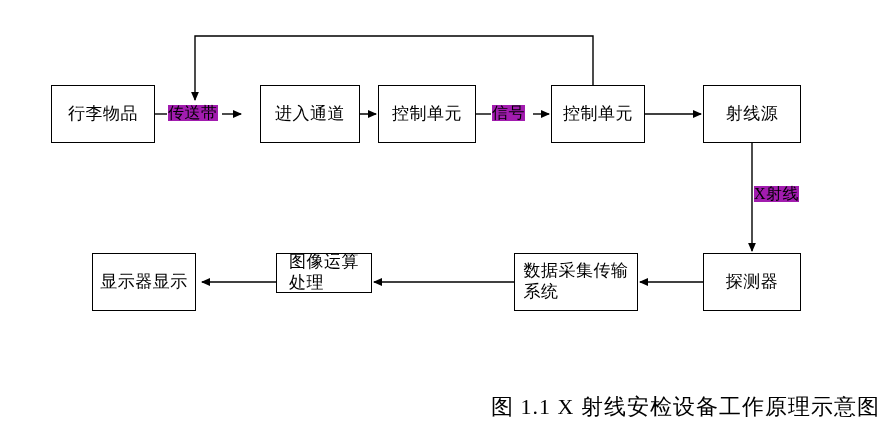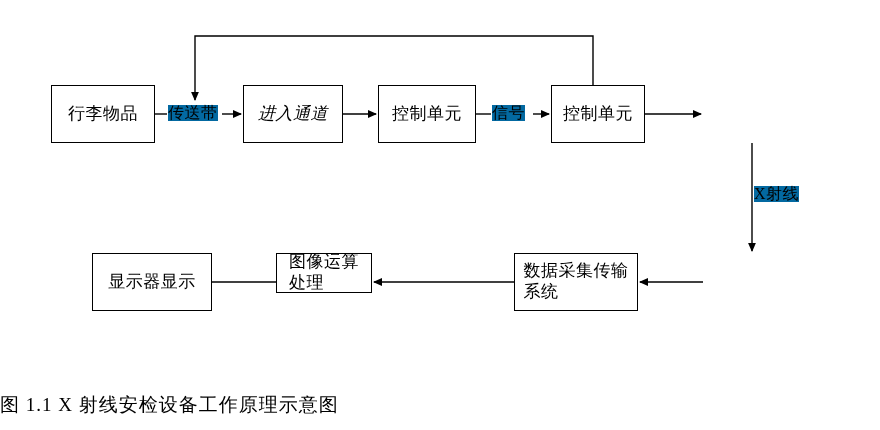--- a/index.html
+++ b/index.html
@@ -40,35 +40,35 @@
     justify-content: center;
     text-align: left;
     line-height: 1.22;
     font-size: 17px;
     letter-spacing: 0.5px;
     white-space: pre-line;
     font-family: "Liberation Serif", "DejaVu Serif", serif;
   }
   .edge-label {
     position: absolute;
-    background: #0369a1;
+    background: #a21caf;
     font-size: 16px;
     letter-spacing: 0.5px;
     line-height: 1;
     white-space: nowrap;
     font-family: "Liberation Serif", "DejaVu Serif", serif;
     color: #000000;
   }
   .caption {
     position: absolute;
     left: 0;
     top: 392px;
     width: 880px;
-    text-align: left;
-    font-size: 19px;
+    text-align: right;
+    font-size: 22px;
     letter-spacing: 1px;
     font-family: "Liberation Serif", "DejaVu Serif", serif;
     color: #000000;
   }
 </style>
 </head>
 <body>
 
 <div id="diagram-root">
 
@@ -99,27 +99,29 @@
 
       <line x1="703" y1="282" x2="640" y2="282" marker-end="url(#arrow)"></line>
 
       <line x1="514" y1="282" x2="374" y2="282" marker-end="url(#arrow)"></line>
 
       <line x1="276" y1="282" x2="202" y2="282" marker-end="url(#arrow)"></line>
     </g>
   </svg>
 
   <div class="node" style="left: 51px; top: 85px; width: 104px; height: 58px;">行李物品</div>
-  <div class="node" style="left: 243px; top: 85px; width: 100px; height: 58px; font-style: italic;">进入通道</div>
+  <div class="node" style="left: 260px; top: 85px; width: 100px; height: 58px;">进入通道</div>
   <div class="node" style="left: 378px; top: 85px; width: 98px; height: 58px;">控制单元</div>
   <div class="node" style="left: 551px; top: 85px; width: 94px; height: 58px;">控制单元</div>
+  <div class="node" style="left: 703px; top: 85px; width: 98px; height: 58px;">射线源</div>
+  <div class="node" style="left: 703px; top: 253px; width: 98px; height: 58px;">探测器</div>
   <div class="node" style="left: 514px; top: 253px; width: 124px; height: 58px;">数据采集传输
 系统</div>
   <div class="node" style="left: 276px; top: 253px; width: 96px; height: 40px;">图像运算
 处理</div>
-  <div class="node" style="left: 92px; top: 253px; width: 120px; height: 58px;">显示器显示</div>
+  <div class="node" style="left: 92px; top: 253px; width: 104px; height: 58px;">显示器显示</div>
 
   <div class="edge-label" style="left: 168px; top: 105px;">传送带</div>
   <div class="edge-label" style="left: 492px; top: 105px;">信号</div>
   <div class="edge-label" style="left: 754px; top: 186px;">X射线</div>
 
   <div class="caption">图 1.1 X 射线安检设备工作原理示意图</div>
 </div>
 
 </body></html>

